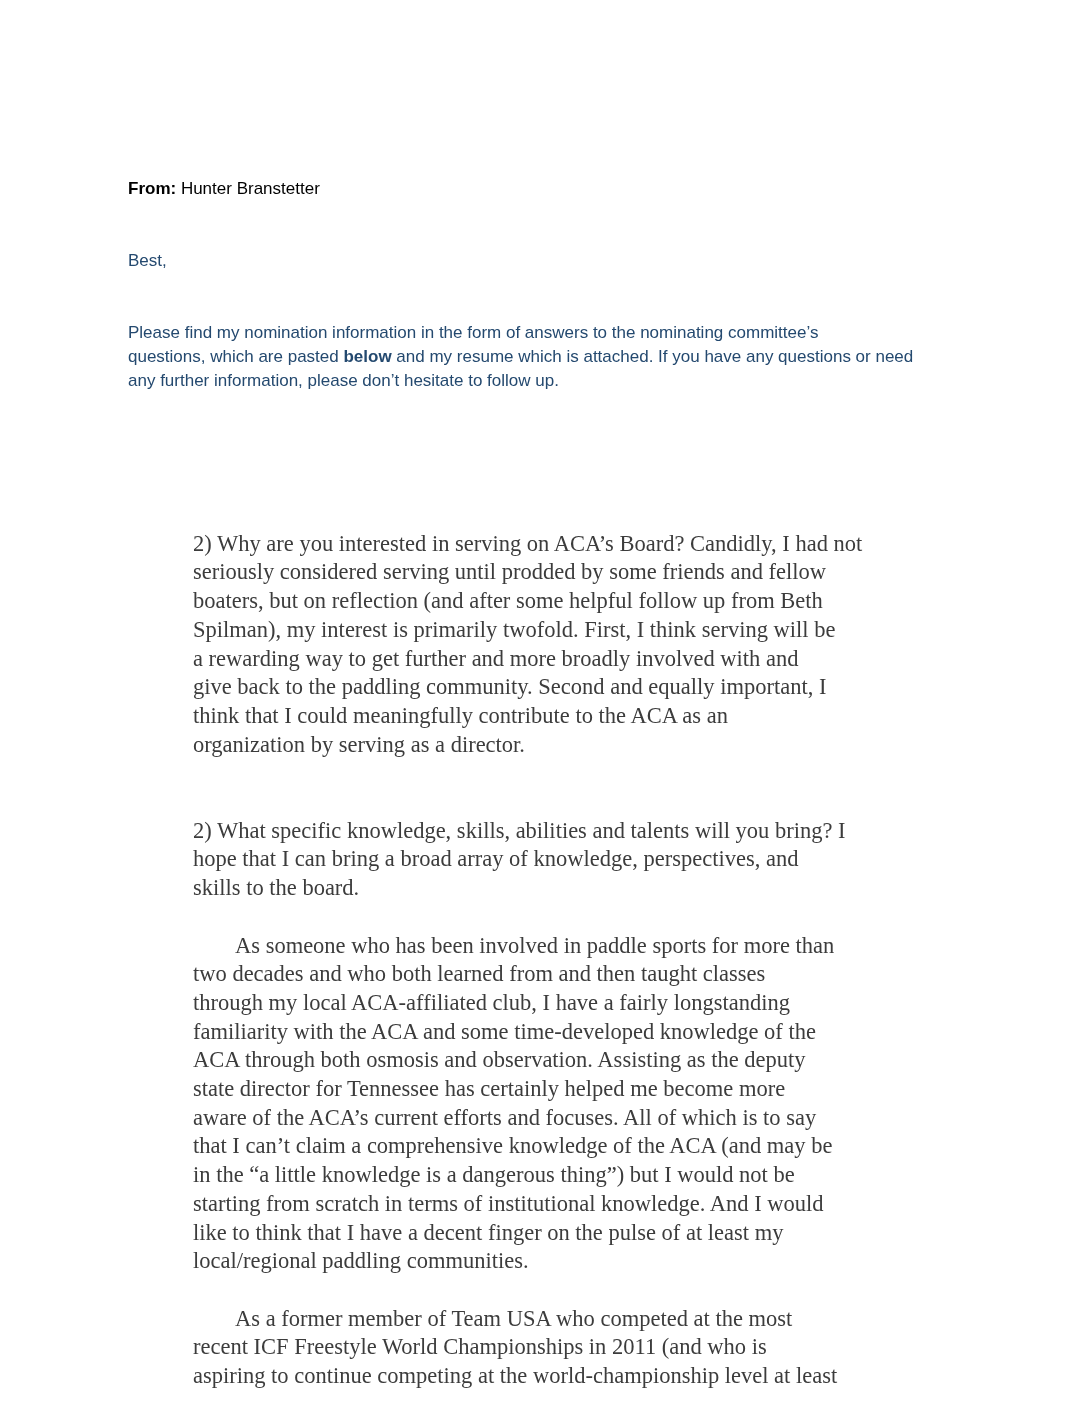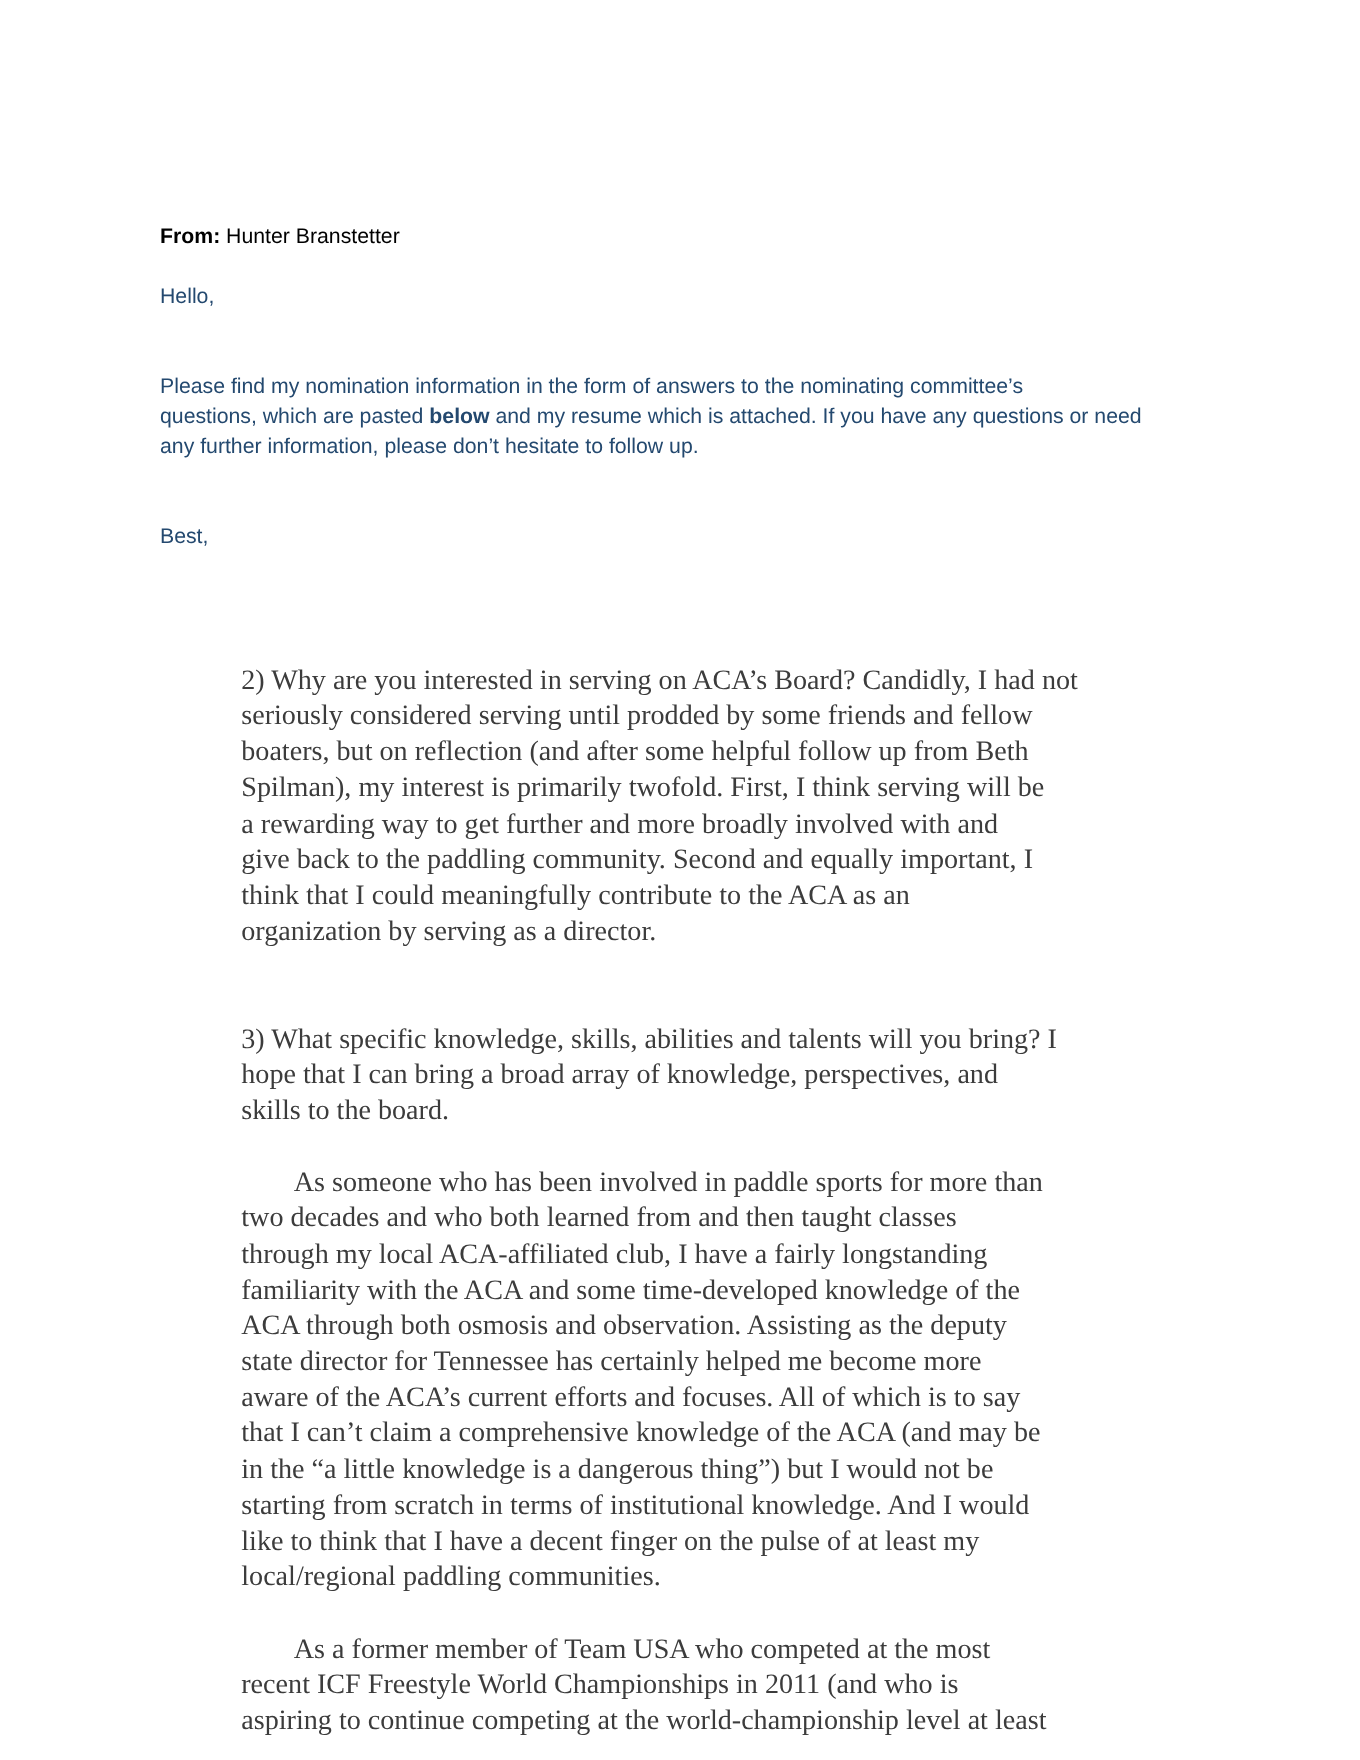--- a/index.html
+++ b/index.html
@@ -48,37 +48,36 @@
   .answers b, .answers .bold { font-weight: normal; }
   .indent { text-indent: 42px; }
 </style>
 </head>
 <body>
 
 <div class="page">
 
   <div class="email">
     <p class="from-line"><b>From: </b><span>Hunter Branstetter</span></p>
-    <p>Hello,</p>
+    <p class="gap">Best,</p>
     <p class="gap"><span>Please find my nomination information in the form of answers to the nominating committee’s
 questions, which are pasted </span><b>below</b><span> and my resume which is attached. If you have any questions or need
 any further information, please don’t hesitate to follow up.</span></p>
-    <p class="gap">Best,</p>
   </div>
 
   <div class="answers">
     <p class="qa-first"><span>2) Why are you interested in serving on ACA’s Board? </span><b>Candidly, I had not
 seriously considered serving until prodded by some friends and fellow
 boaters, but on reflection (and after some helpful follow up from Beth
 Spilman), my interest is primarily twofold. First, I think serving will be
 a rewarding way to get further and more broadly involved with and
 give back to the paddling community. Second and equally important, I
 think that I could meaningfully contribute to the ACA as an
 organization by serving as a director.</b></p>
-    <p><span>3) What specific knowledge, skills, abilities and talents will you bring? </span><b>I
+    <p><span>2) What specific knowledge, skills, abilities and talents will you bring? </span><b>I
 hope that I can bring a broad array of knowledge, perspectives, and
 skills to the board.</b></p>
     <p class="indent bold">As someone who has been involved in paddle sports for more than
 two decades and who both learned from and then taught classes
 through my local ACA-affiliated club, I have a fairly longstanding
 familiarity with the ACA and some time-developed knowledge of the
 ACA through both osmosis and observation. Assisting as the deputy
 state director for Tennessee has certainly helped me become more
 aware of the ACA’s current efforts and focuses. All of which is to say
 that I can’t claim a comprehensive knowledge of the ACA (and may be

